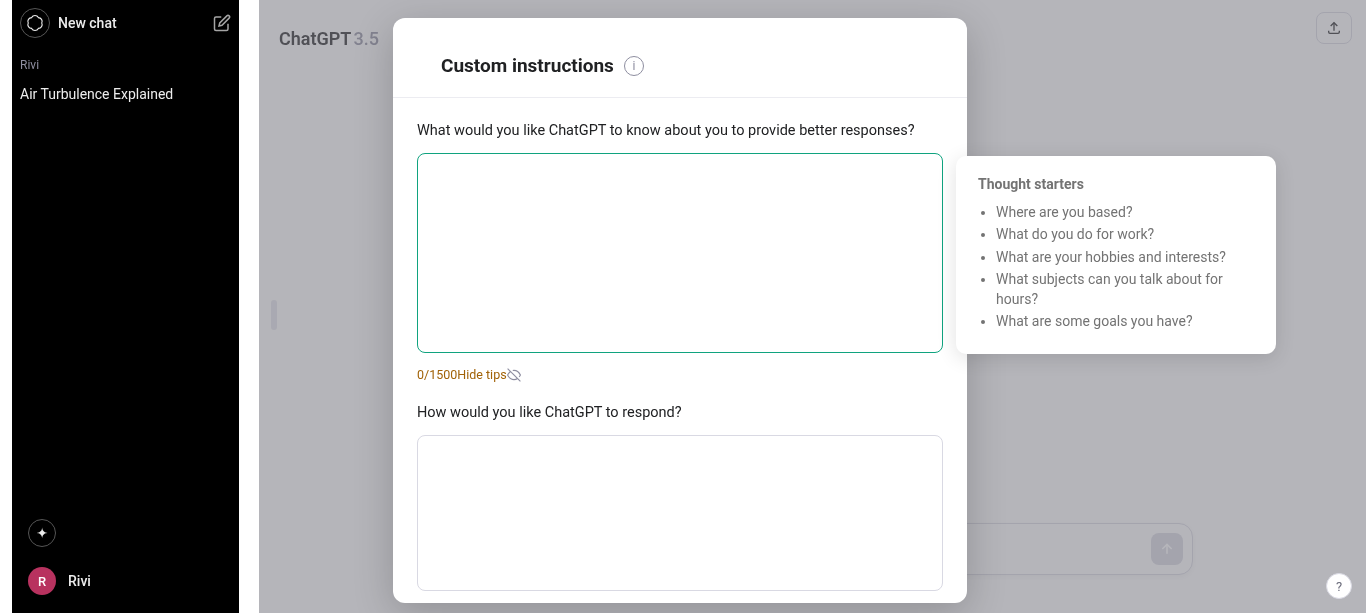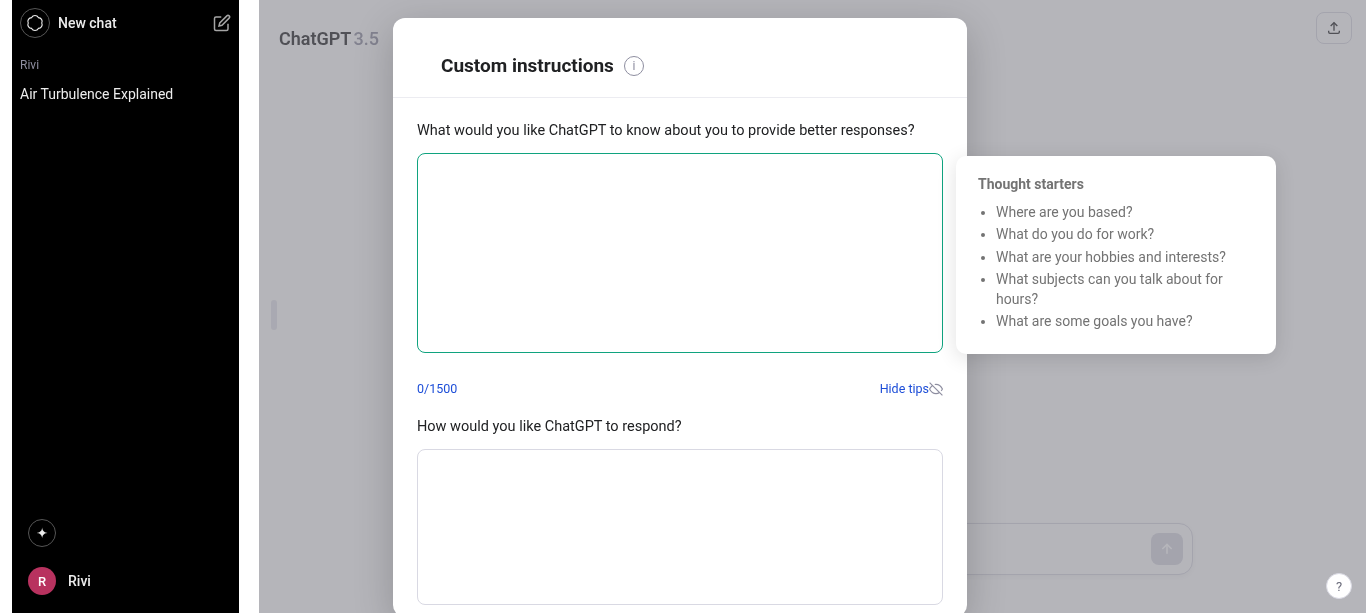--- a/index.html
+++ b/index.html
@@ -39,21 +39,21 @@
     .overlay{position:absolute;inset:0;left:259px;background:rgba(120,120,130,.55)}
     .drag-handle{position:absolute;left:271px;top:300px;width:6px;height:30px;background:#8e8ea0;border-radius:3px;opacity:.3;cursor:col-resize}
     .modal{position:absolute;left:393px;top:18px;width:574px;background:#fff;border-radius:12px;box-shadow:0 10px 40px rgba(0,0,0,.2)}
     .modal-h{display:flex;align-items:center;gap:10px;padding:36px 48px 20px;border-bottom:1px solid #ececf1}
     .modal-title{font-size:19px;font-weight:700;color:#202123}
     .info-ic{width:20px;height:20px;border:1.5px solid #8e8ea0;border-radius:50%;display:flex;align-items:center;justify-content:center;font-size:12px;color:#8e8ea0;cursor:pointer}
     .modal-body{padding:24px 24px 8px}
     .field-label{font-size:14.5px;color:#202123;margin-bottom:14px}
     .ta{width:100%;height:200px;border:1px solid #10a37f;border-radius:8px;padding:14px;font-size:15px;font-family:inherit;resize:none;outline:none;caret-color:#000}
     .ta.inactive{border-color:#d9d9e3;height:156px}
-    .ta-meta{display:flex;justify-content:space-between;align-items:center;margin-top:24px;font-size:12.5px;color:#1d4ed8}
+    .ta-meta{display:flex;justify-content:flex-start;align-items:center;margin-top:10px;font-size:12.5px;color:#a16207}
     .hide-tips{display:flex;align-items:center;cursor:pointer}
     .hide-tips svg{width:14px;height:14px}
     .field2{margin-top:22px}
     .tips{position:absolute;left:956px;top:156px;width:320px;background:#fff;border-radius:10px;padding:20px 22px;box-shadow:0 4px 20px rgba(0,0,0,.12)}
     .tips-title{font-size:14px;font-weight:700;color:#737373;margin-bottom:10px}
     .tips ul{list-style:disc;padding-left:18px}
     .tips li{font-size:14px;color:#737373;line-height:1.45;margin-bottom:2px}
     .help-btn{position:absolute;right:14px;bottom:14px;width:26px;height:26px;border:1px solid #d9d9e3;border-radius:50%;background:#fff;display:flex;align-items:center;justify-content:center;font-size:13px;color:#6b6c7b;cursor:pointer}
   </style>
 </head>

